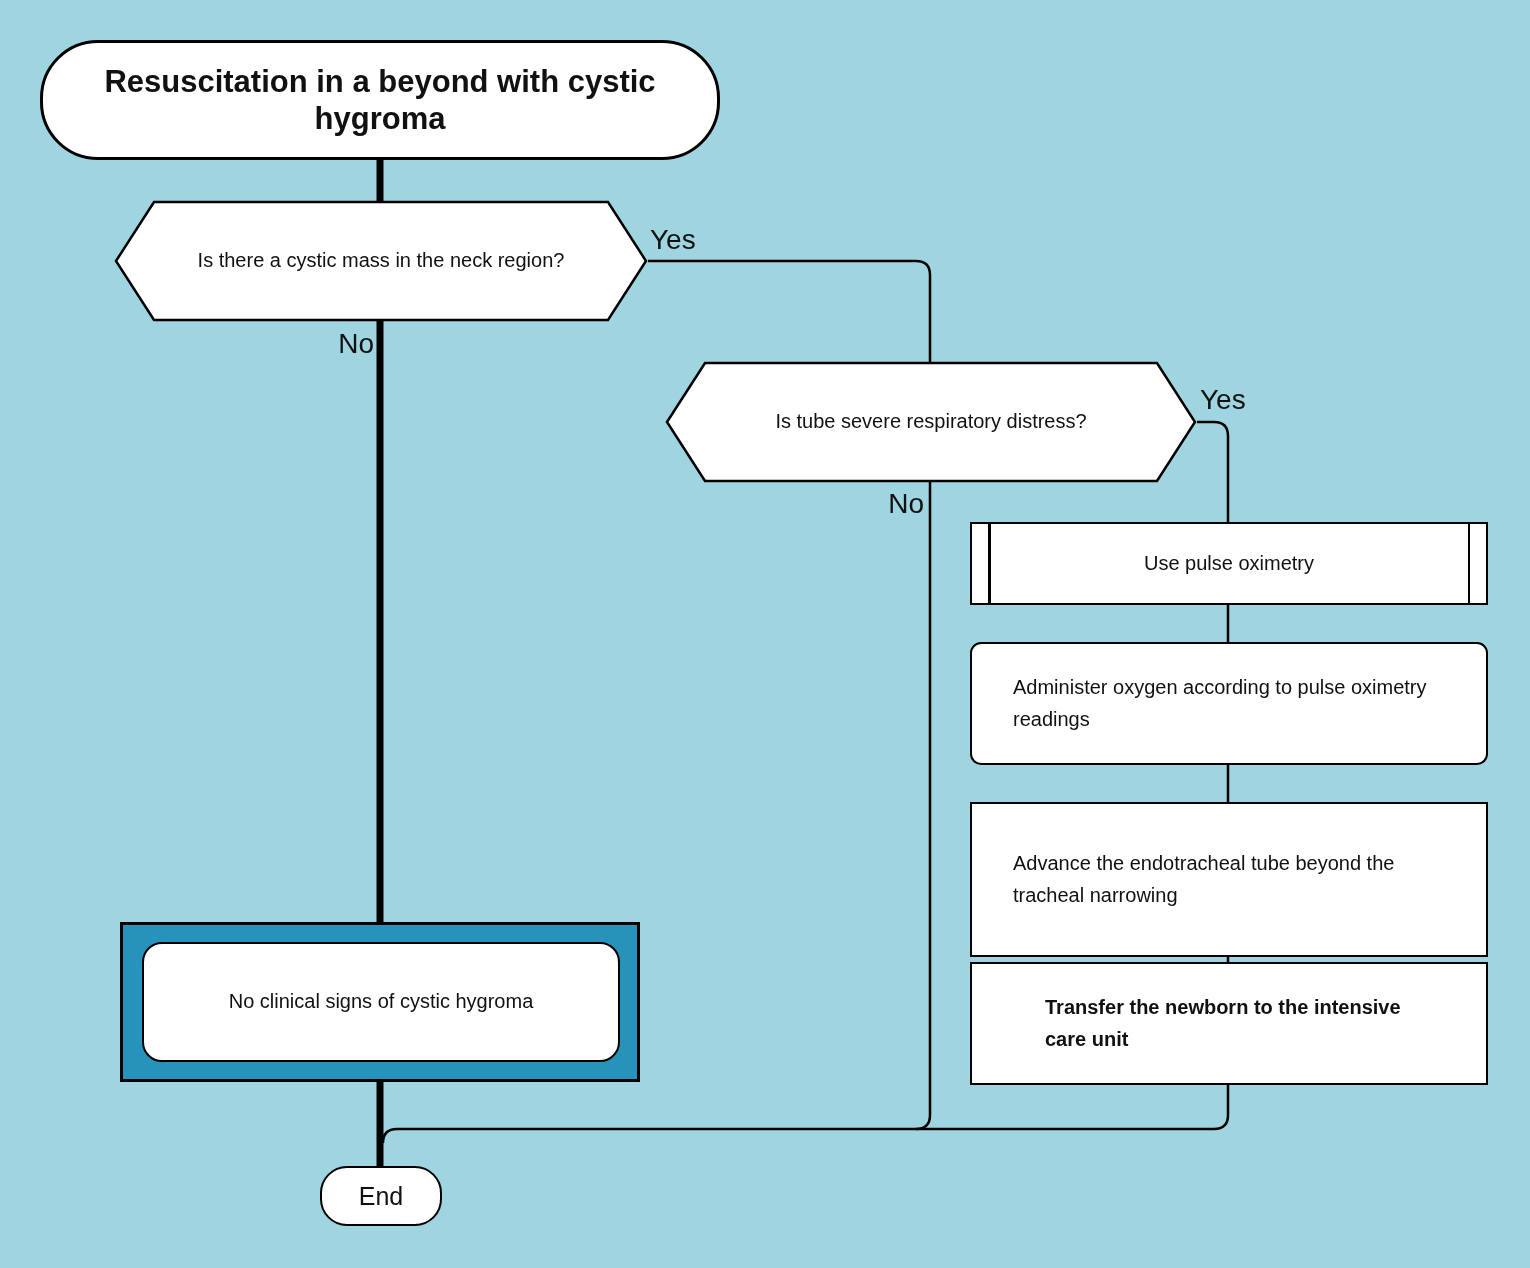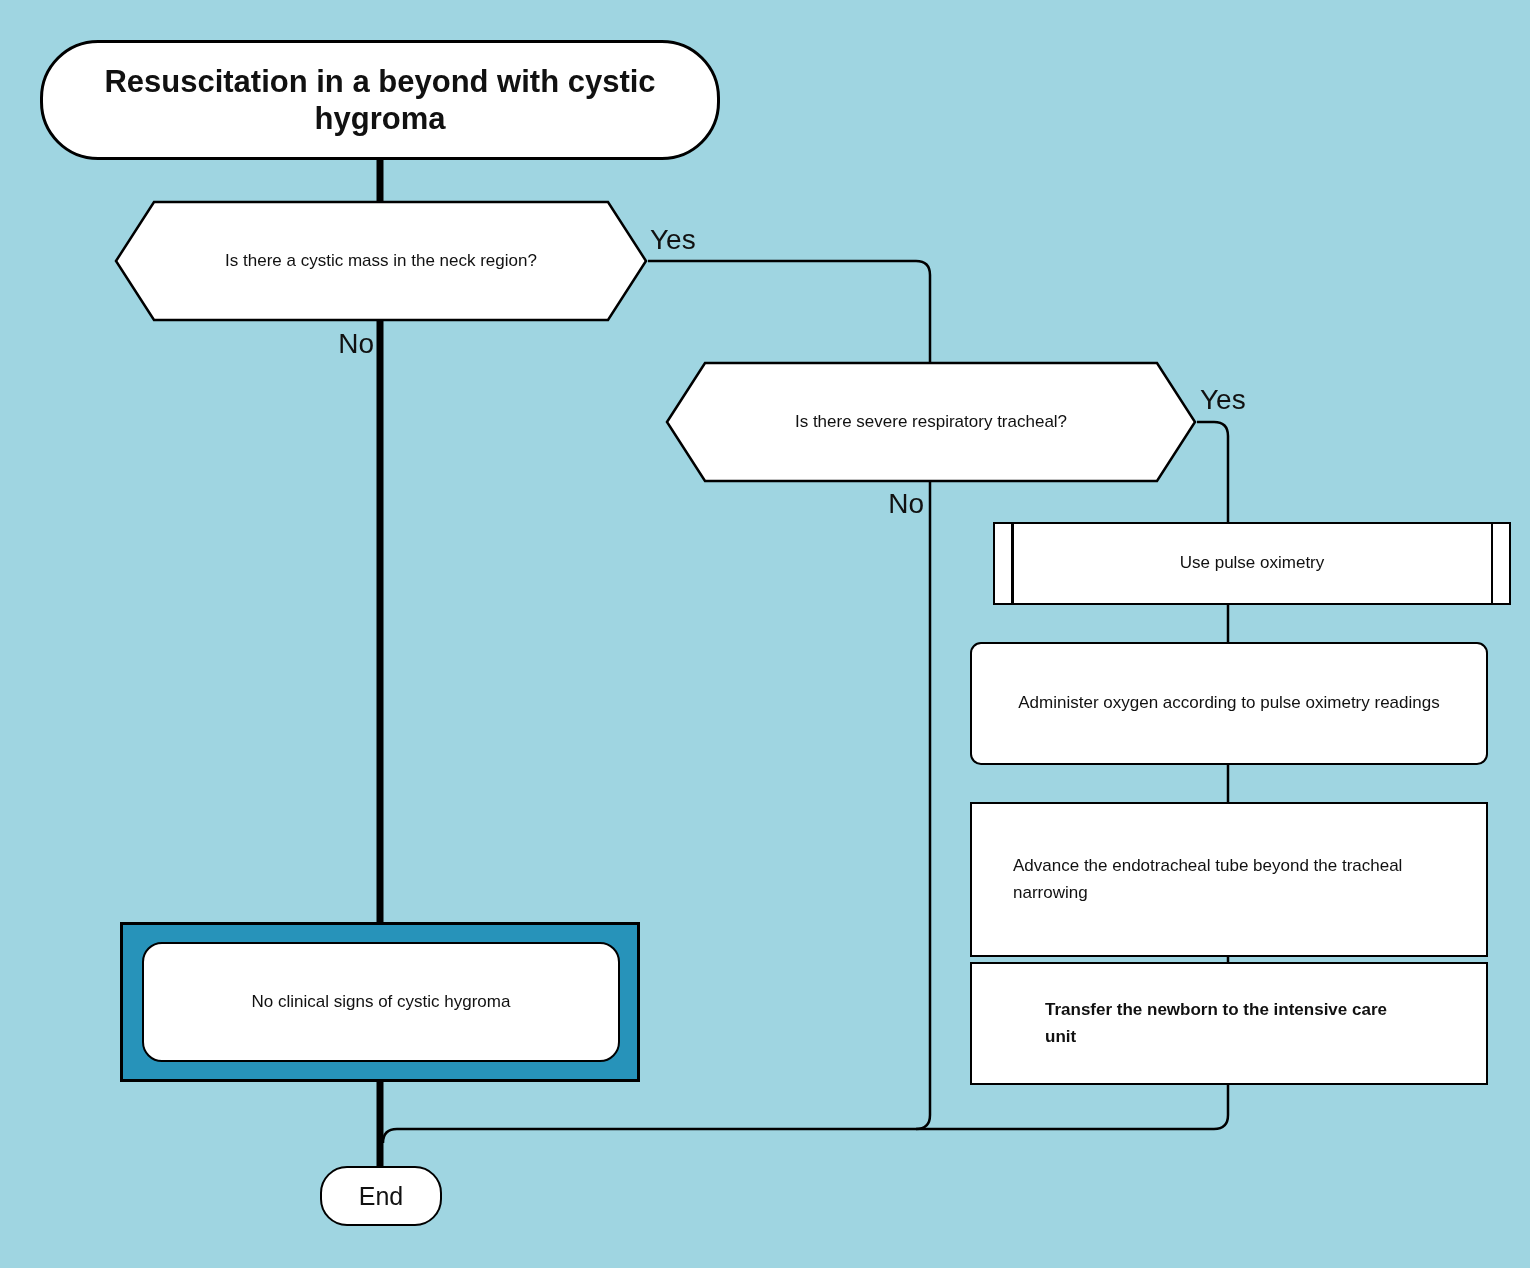--- a/index.html
+++ b/index.html
@@ -30,21 +30,21 @@
     fill:none;
     stroke:var(--line);
   }
   .edges path.thick{stroke-width:7px;}
   .edges path.thin{stroke-width:2.5px;}
   .node{
     position:absolute;
     box-sizing:border-box;
     z-index:1;
     color:var(--text);
-    font-size:17px;
+    font-size:20px;
     line-height:1.56;
   }
   .title-pill{
     background:var(--node-fill);
     border:3.5px solid var(--line);
     border-radius:58px;
     display:flex;
     align-items:center;
     justify-content:center;
     text-align:center;
@@ -145,25 +145,25 @@
     <div class="txt">
         <span style="max-width:378px;">Is there a cystic mass in the neck region?</span>
       </div>
   </div>
 
   <div class="node hex" style="left:665px;top:361px;width:532px;height:122px;">
     <svg class="shape" viewBox="0 0 532 122" preserveAspectRatio="none">
       <polygon points="2,61 40,2 492,2 530,61 492,120 40,120"></polygon>
     </svg>
     <div class="txt">
-        <span style="max-width:362px;">Is there severe respiratory tracheal?</span>
-      </div>
-  </div>
-
-  <div class="node rect" style="left:970px;top:522px;width:518px;height:83px;margin-left:23px;">
+        <span style="max-width:362px;">Is tube severe respiratory distress?</span>
+      </div>
+  </div>
+
+  <div class="node rect" style="left:970px;top:522px;width:518px;height:83px;">
     <div class="predef-bar" style="left:16px;"></div>
     <div class="predef-bar" style="right:16px;"></div>
     <div class="txt center-all">
         <span>Use pulse oximetry</span>
       </div>
   </div>
 
   <div class="node rect" style="left:970px;top:642px;width:518px;height:123px;border-radius:11px;">
     <div class="txt">
         <span style="max-width:432px;">Administer oxygen according to pulse oximetry readings</span>

